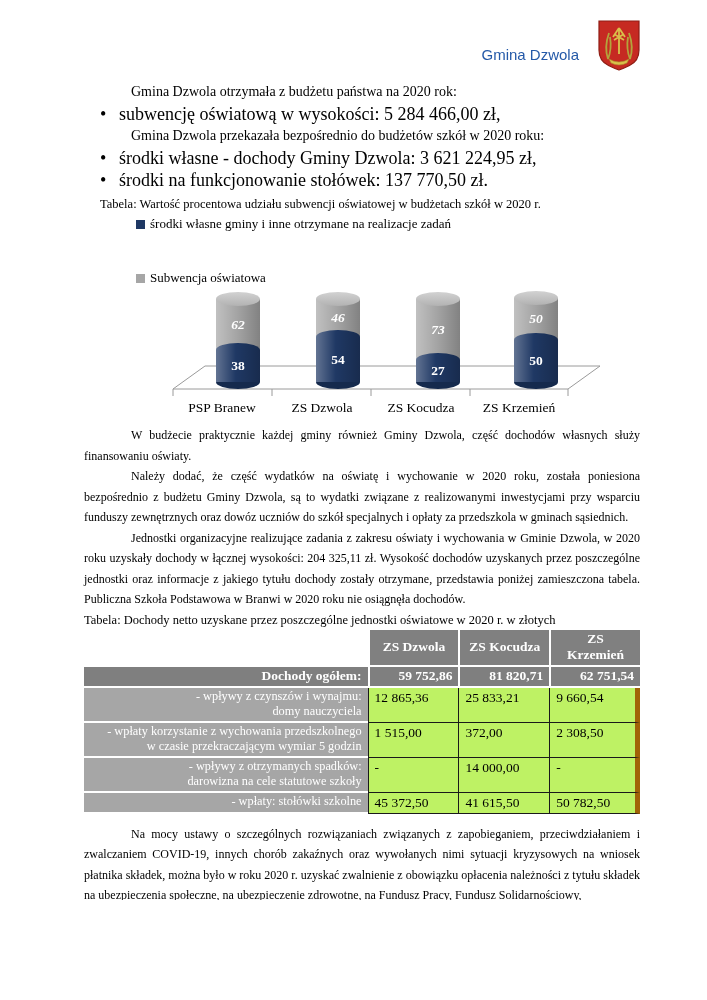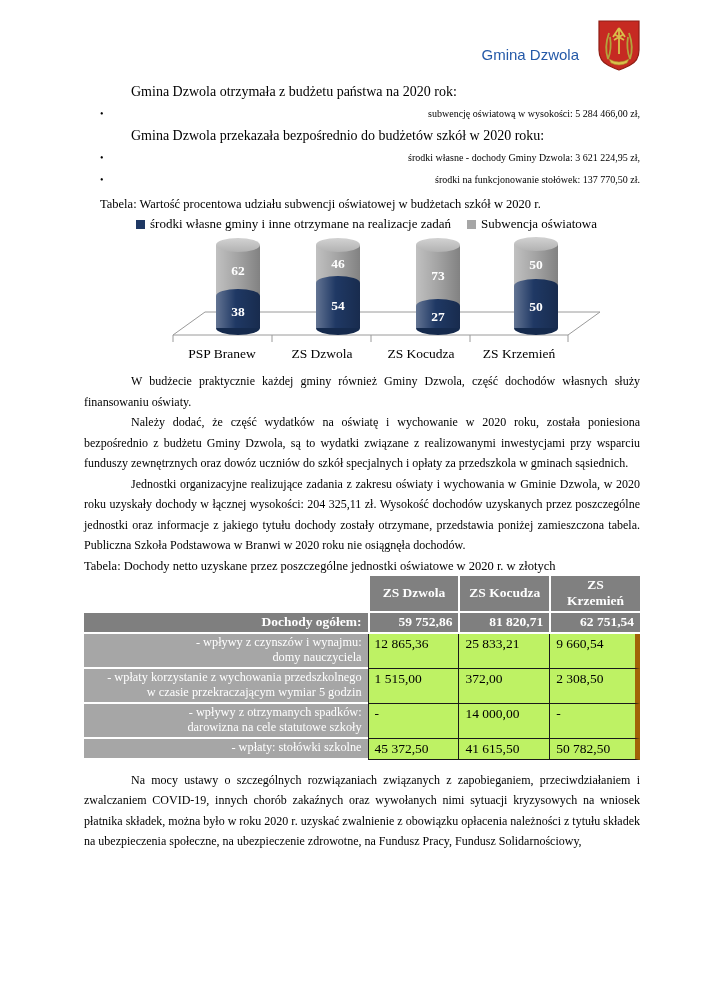--- a/index.html
+++ b/index.html
@@ -11,34 +11,34 @@
     width:707px;height:887px;position:relative;margin:13px auto;background:#fff;
     overflow:hidden;font-family:"Liberation Serif",serif;color:#000;
   }
   
   .hdr{display:flex;justify-content:flex-end;align-items:center;gap:16px;padding:16px 64px 0 0;height:54px;box-sizing:border-box;}
   .brand{font-family:"Liberation Sans",sans-serif;font-size:15px;color:var(--brand);margin-top:12px;}
   
   main{padding:14px 67px 0 84px;}
   .lead{margin:0;text-indent:47px;text-align:justify;font-size:14px;line-height:22px;}
   ul.bullets{margin:0;padding:0;list-style:none;}
-  .bullets li{position:relative;padding-left:35px;font-size:10px;line-height:22px;text-align:right;}
+  .bullets li{position:relative;padding-left:35px;font-size:18px;line-height:22px;text-align:left;}
   .bullets li::before{content:"•";position:absolute;left:16px;top:0;}
   .caption{margin:5px 0 0 16px;font-size:12.5px;line-height:16px;}
   .caption.c2{margin:2px 0 0 0;}
   
   .chart{margin-top:3px;}
-  .legend{display:flex;gap:16px;padding-left:52px;font-size:13px;line-height:18px;align-items:center;}
+  .legend{display:flex;gap:36px;padding-left:52px;font-size:13px;line-height:18px;align-items:flex-start;flex-direction:column;}
   .legend-item{display:flex;align-items:center;}
   .legend-swatch{width:9px;height:9px;display:inline-block;margin-right:5px;background:#333;}
   .plot{position:relative;height:112px;}
   .floor-svg{position:absolute;left:0;top:0;z-index:0;}
   .cyl{position:absolute;bottom:17px;width:44px;z-index:2;}
   .seg{position:relative;display:flex;align-items:center;justify-content:center;}
-  .seg-gray{background-color:var(--gray);z-index:1;}
+  .seg-gray{background-color:var(--gray);z-index:1;font-style:italic;}
   .seg-navy{background-color:var(--navy);z-index:2;}
   .seg-gray,.seg-navy,.seg-navy::before{
     background-image:linear-gradient(90deg,rgba(255,255,255,.30),rgba(255,255,255,0) 45%,rgba(0,0,0,.22));
   }
   .seg-navy::before{content:"";position:absolute;top:-7px;left:0;width:100%;height:14px;border-radius:50%;
     background-color:var(--navy);z-index:1;}
   .cap-top{position:absolute;top:-7px;left:0;width:100%;height:14px;border-radius:50%;z-index:4;
     background:linear-gradient(180deg,#d2d2d2,#b2b2b2);}
   .cap-bottom{position:absolute;bottom:-7px;left:0;width:100%;height:14px;border-radius:50%;background:#152a4d;z-index:0;}
   .val{position:relative;z-index:5;color:#fff;font-weight:bold;font-size:13.5px;}

